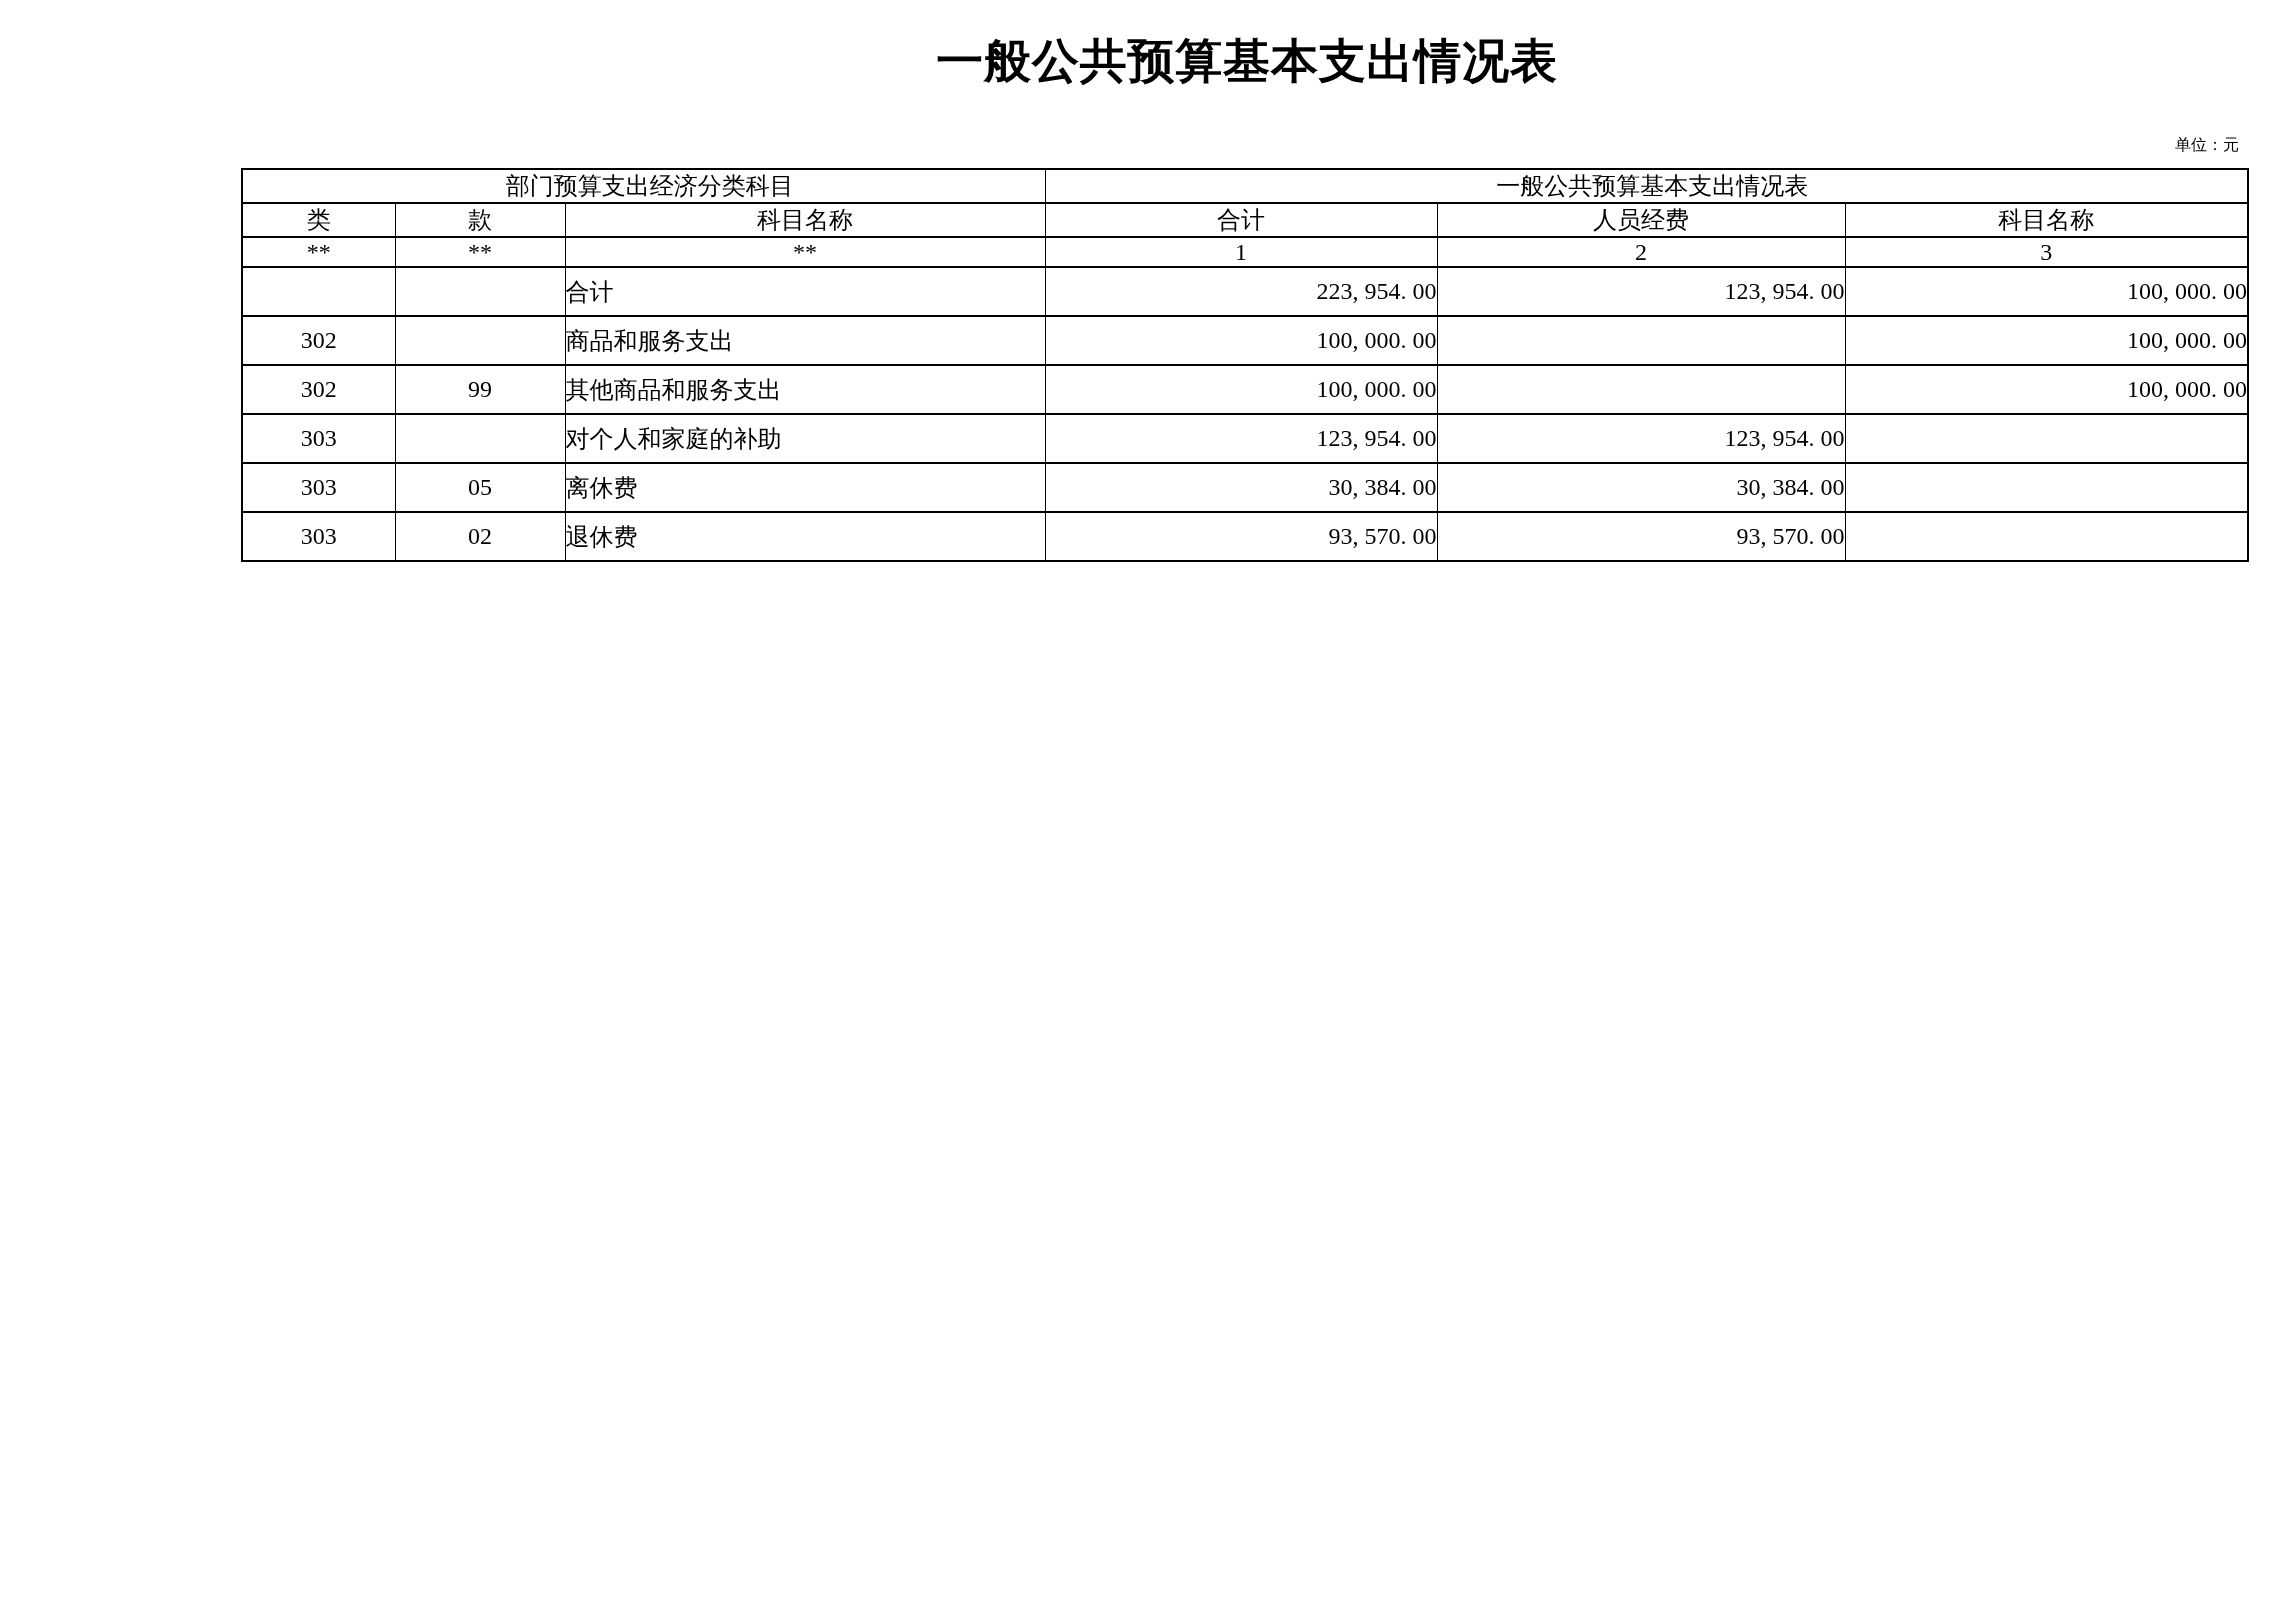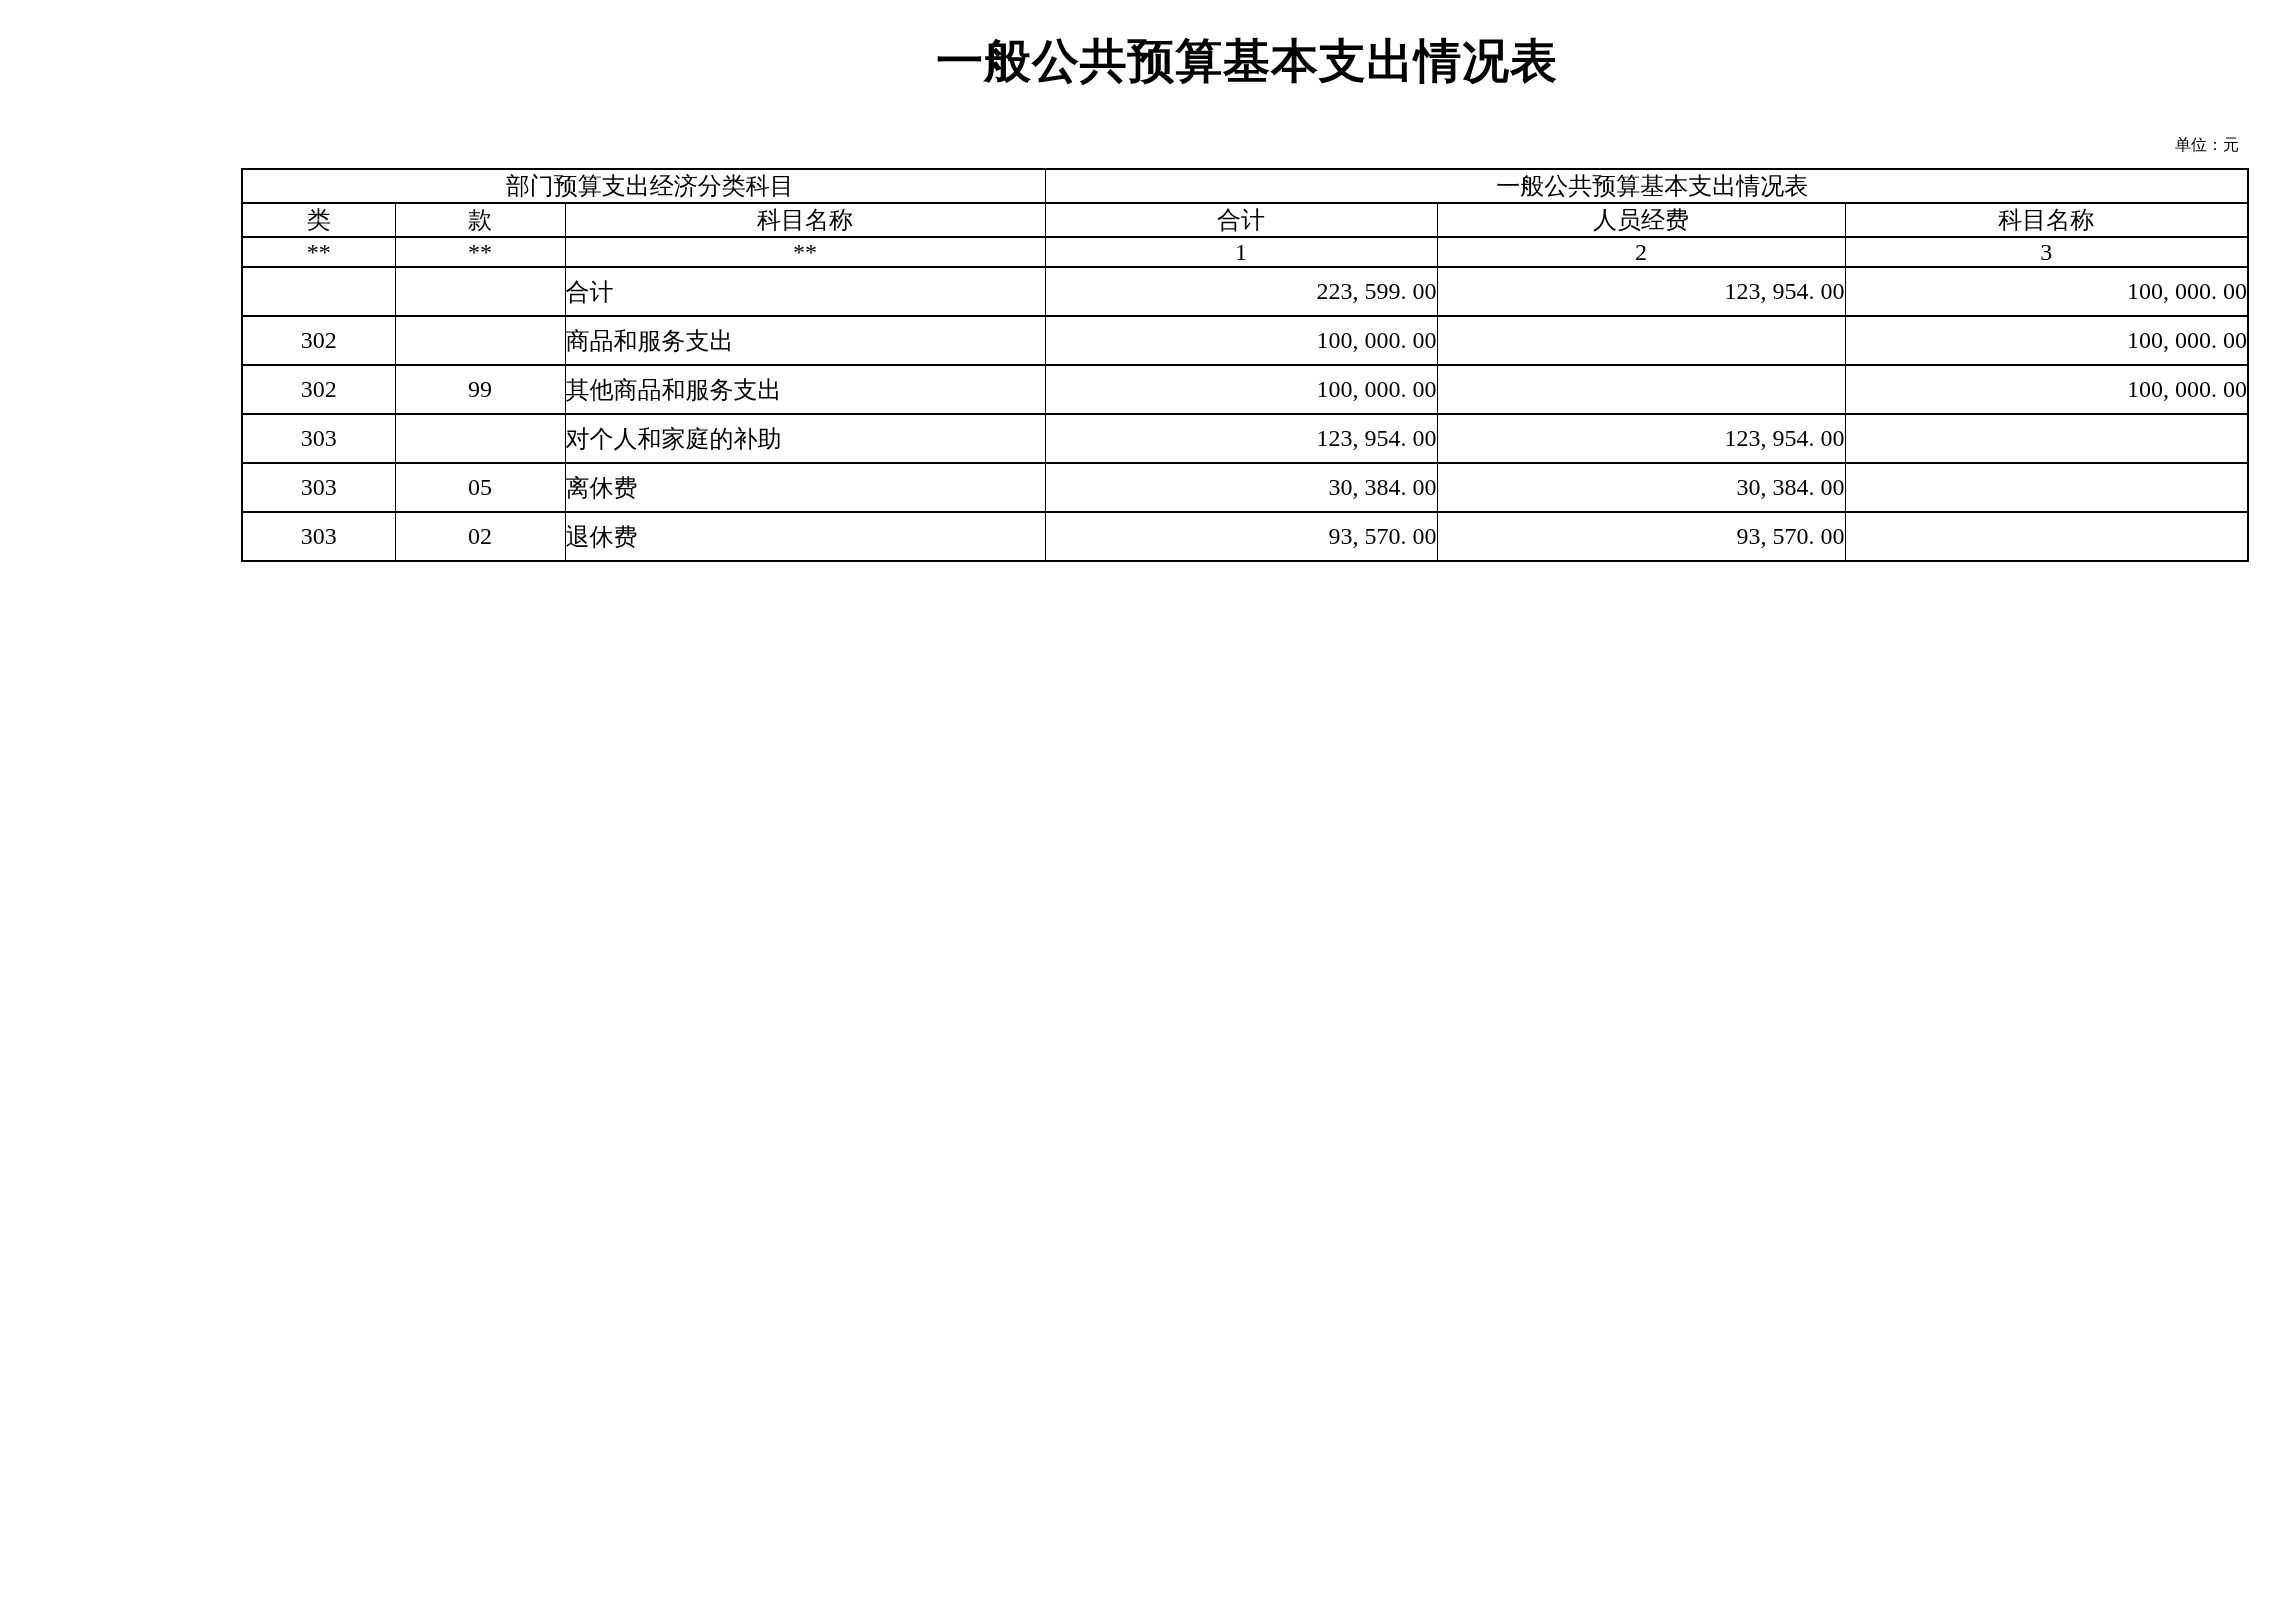--- a/index.html
+++ b/index.html
@@ -105,21 +105,21 @@
         <td>1</td>
         <td>2</td>
         <td>3</td>
       </tr>
     </thead>
     <tbody>
       <tr>
         <td class="c-center"></td>
         <td class="c-center"></td>
         <td class="c-name">合计</td>
-        <td class="c-num">223, 599. 00</td>
+        <td class="c-num">223, 954. 00</td>
         <td class="c-num">123, 954. 00</td>
         <td class="c-num">100, 000. 00</td>
       </tr>
       <tr>
         <td class="c-center">302</td>
         <td class="c-center"></td>
         <td class="c-name">商品和服务支出</td>
         <td class="c-num">100, 000. 00</td>
         <td class="c-num"></td>
         <td class="c-num">100, 000. 00</td>

